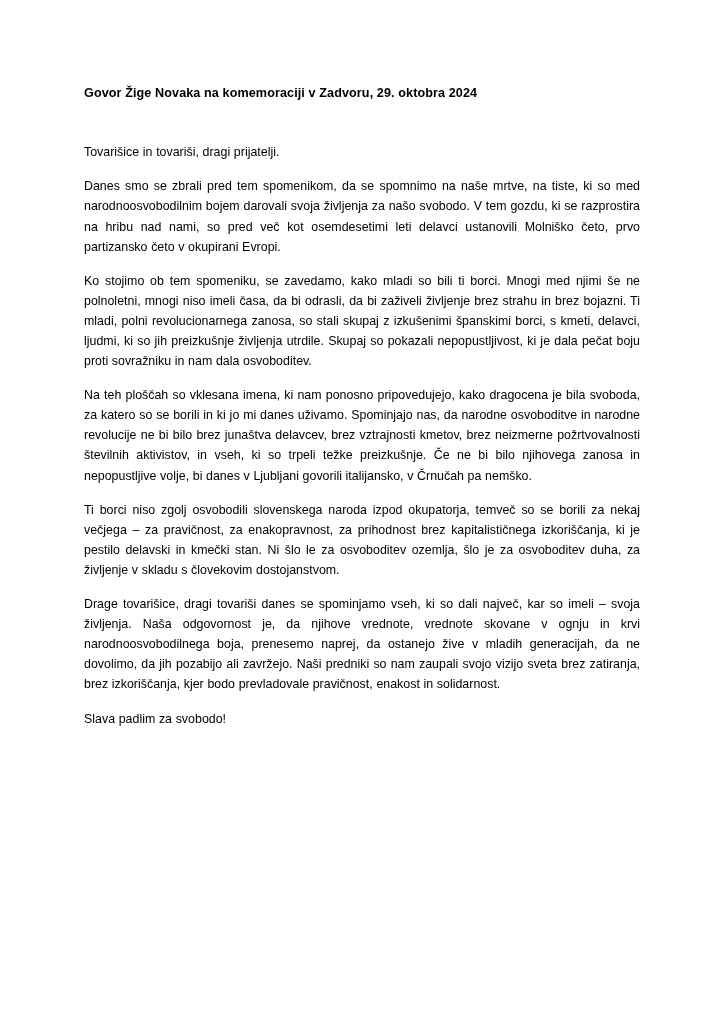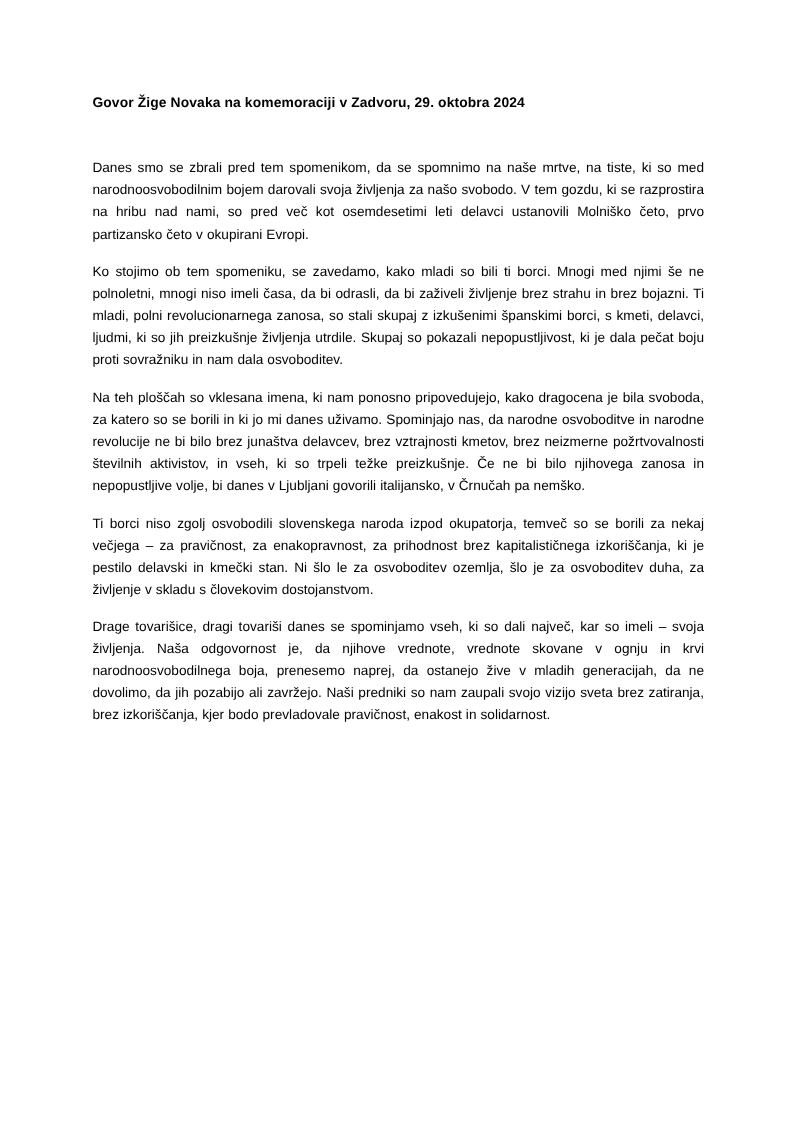--- a/index.html
+++ b/index.html
@@ -44,18 +44,20 @@
   .para-nojustify {
     text-align: left;
   }
 </style>
 </head>
 <body>
 
 <div class="page">
   <h1 class="doc-title">Govor Žige Novaka na komemoraciji v Zadvoru, 29. oktobra 2024</h1>
 
+  <p class="para para-nojustify">Tovarišice in tovariši, dragi prijatelji.</p>
   <p class="para">Danes smo se zbrali pred tem spomenikom, da se spomnimo na naše mrtve, na tiste, ki so med narodnoosvobodilnim bojem darovali svoja življenja za našo svobodo. V tem gozdu, ki se razprostira na hribu nad nami, so pred več kot osemdesetimi leti delavci ustanovili Molniško četo, prvo partizansko četo v okupirani Evropi.</p>
   <p class="para">Ko stojimo ob tem spomeniku, se zavedamo, kako mladi so bili ti borci. Mnogi med njimi še ne polnoletni, mnogi niso imeli časa, da bi odrasli, da bi zaživeli življenje brez strahu in brez bojazni. Ti mladi, polni revolucionarnega zanosa, so stali skupaj z izkušenimi španskimi borci, s kmeti, delavci, ljudmi, ki so jih preizkušnje življenja utrdile. Skupaj so pokazali nepopustljivost, ki je dala pečat boju proti sovražniku in nam dala osvoboditev.</p>
   <p class="para">Na teh ploščah so vklesana imena, ki nam ponosno pripovedujejo, kako dragocena je bila svoboda, za katero so se borili in ki jo mi danes uživamo. Spominjajo nas, da narodne osvoboditve in narodne revolucije ne bi bilo brez junaštva delavcev, brez vztrajnosti kmetov, brez neizmerne požrtvovalnosti številnih aktivistov, in vseh, ki so trpeli težke preizkušnje. Če ne bi bilo njihovega zanosa in nepopustljive volje, bi danes v Ljubljani govorili italijansko, v Črnučah pa nemško.</p>
   <p class="para">Ti borci niso zgolj osvobodili slovenskega naroda izpod okupatorja, temveč so se borili za nekaj večjega – za pravičnost, za enakopravnost, za prihodnost brez kapitalističnega izkoriščanja, ki je pestilo delavski in kmečki stan. Ni šlo le za osvoboditev ozemlja, šlo je za osvoboditev duha, za življenje v skladu s človekovim dostojanstvom.</p>
   <p class="para">Drage tovarišice, dragi tovariši danes se spominjamo vseh, ki so dali največ, kar so imeli – svoja življenja. Naša odgovornost je, da njihove vrednote, vrednote skovane v ognju in krvi narodnoosvobodilnega boja, prenesemo naprej, da ostanejo žive v mladih generacijah, da ne dovolimo, da jih pozabijo ali zavržejo. Naši predniki so nam zaupali svojo vizijo sveta brez zatiranja, brez izkoriščanja, kjer bodo prevladovale pravičnost, enakost in solidarnost.</p>
+  <p class="para para-nojustify">Slava padlim za svobodo!</p>
 </div>
 
 </body></html>

